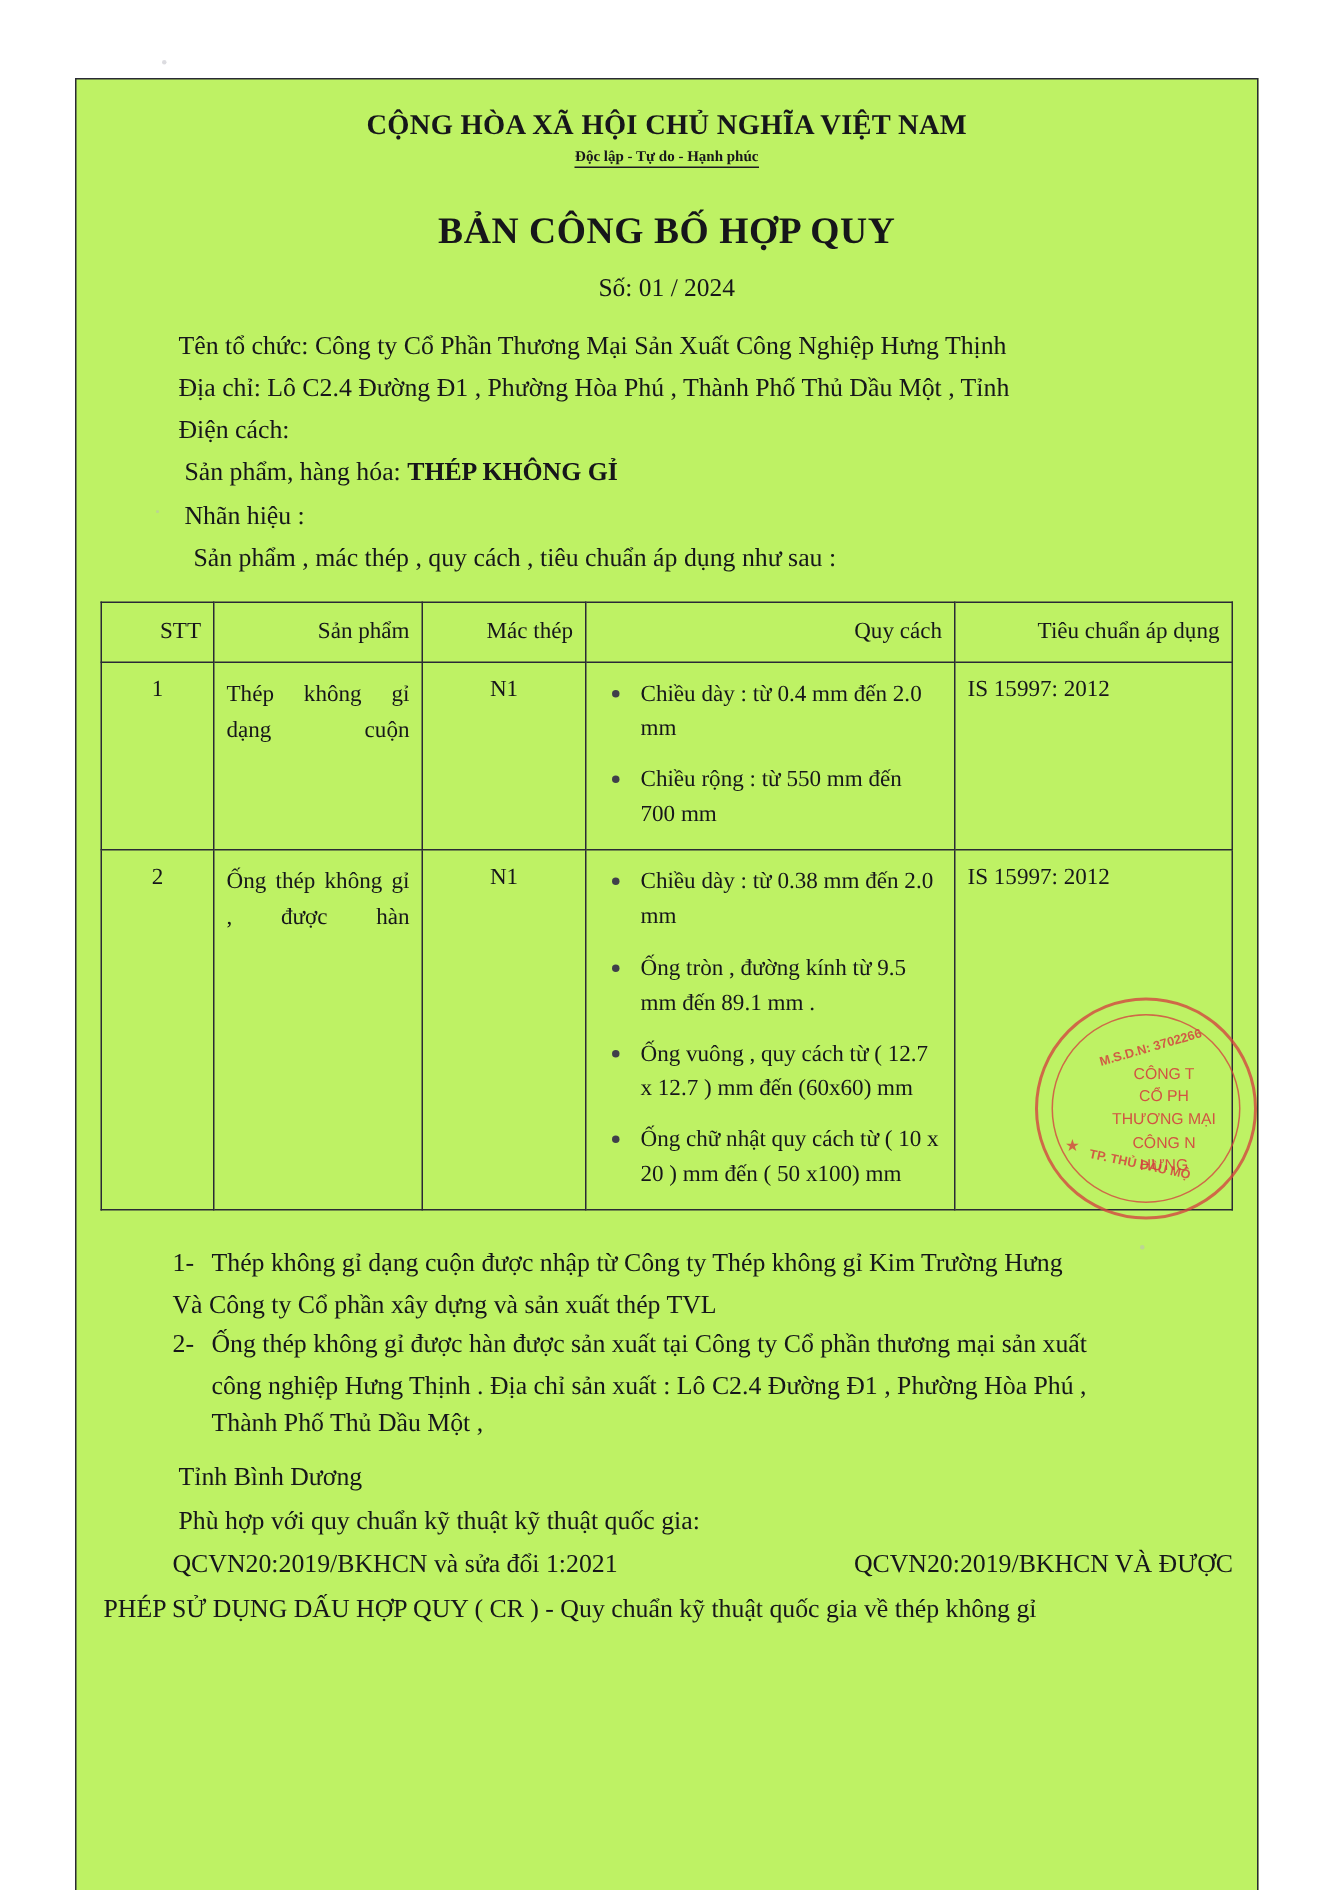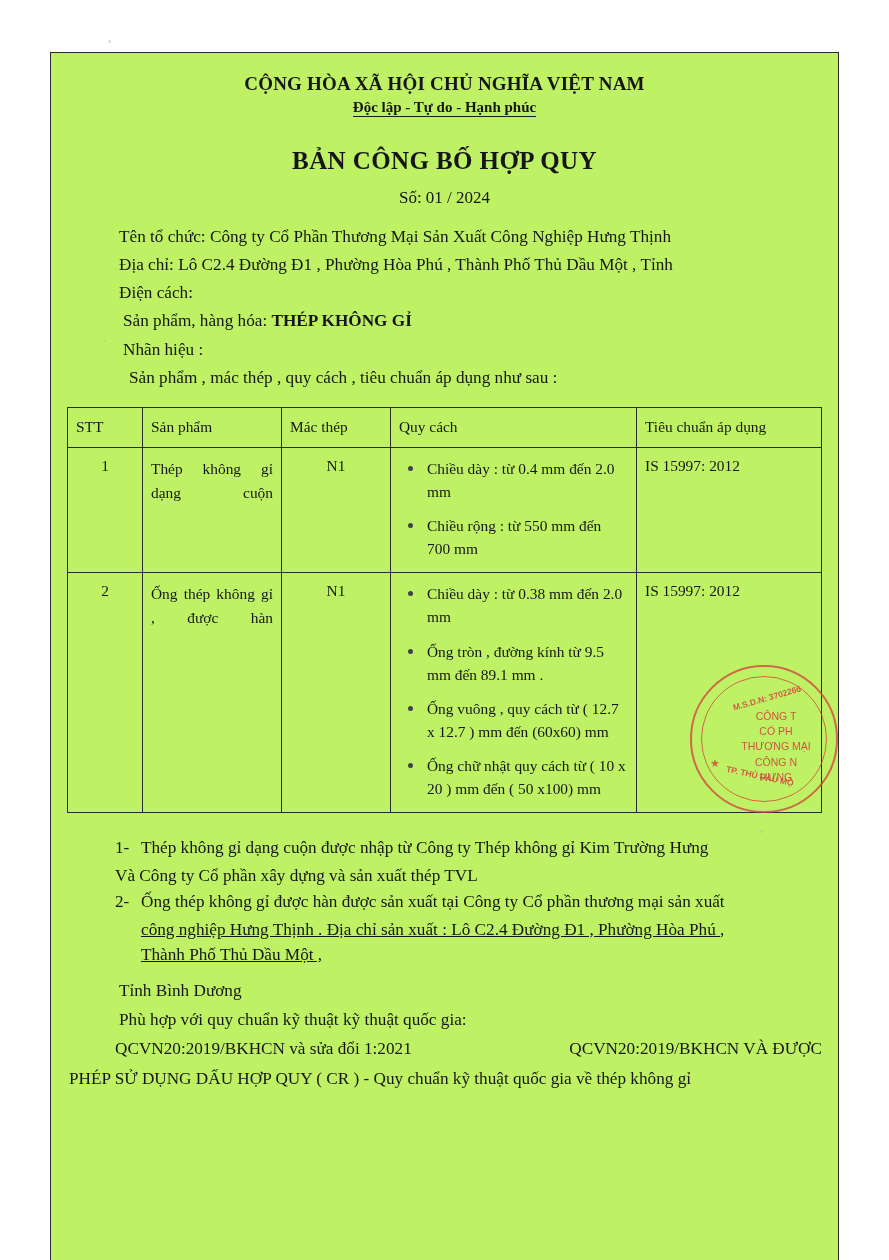--- a/index.html
+++ b/index.html
@@ -40,21 +40,21 @@
   .national-title {
     text-align: center;
     font-weight: bold;
     font-size: 19px;
     letter-spacing: 0.2px;
     margin-top: 6px;
   }
   .national-sub {
     text-align: center;
     font-weight: bold;
-    font-size: 15px;
+    font-size: 10px;
     margin-top: 4px;
   }
   .national-sub span.u {
     border-bottom: 1.4px solid #1a1a22;
     padding-bottom: 1px;
   }
 
   .doc-title {
     text-align: center;
     font-weight: bold;
@@ -93,21 +93,21 @@
   }
   table.spec th, table.spec td {
     border: 1px solid #2a2a35;
     vertical-align: top;
     padding: 9px 8px 10px 8px;
     font-weight: normal;
   }
   table.spec thead th {
     padding-top: 10px;
     padding-bottom: 11px;
-    text-align: left;
+    text-align: right;
   }
   .col-stt   { width: 58px;  text-align: center; }
   .col-sp    { width: 122px; }
   .col-mac   { width: 92px;  text-align: center; }
   .col-quy   { width: auto; }
   .col-tc    { width: 168px; }
 
   td.c-stt { text-align: center; padding-top: 12px; }
   td.c-mac { text-align: center; padding-top: 12px; }
   td.c-sp  { text-align: justify; text-align-last: justify; padding-top: 12px; line-height: 1.55; }
@@ -150,21 +150,20 @@
   .note-num {
     width: 26px;
     flex: 0 0 26px;
   }
   .note-body { flex: 1; }
   .note-cont {
     padding-left: 48px;
   }
   .note-cont-deep {
     padding-left: 74px;
-    text-decoration: underline;
   }
 
   .tail {
     margin-top: 10px;
     font-size: 17.2px;
     line-height: 1.52;
   }
   .tail p { margin: 0 0 3px 0; }
   .justify-line {
     padding-left: 48px;

